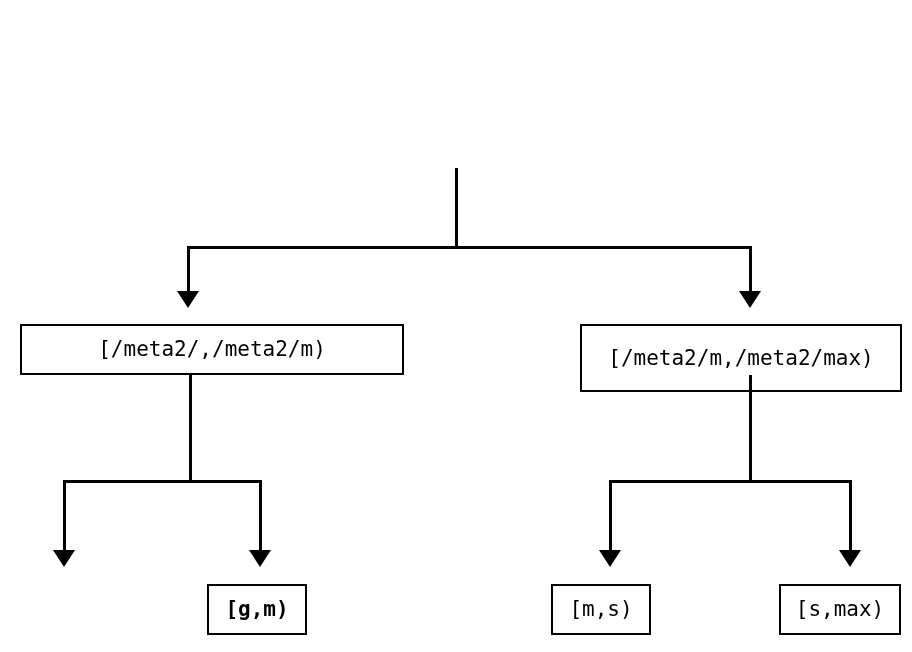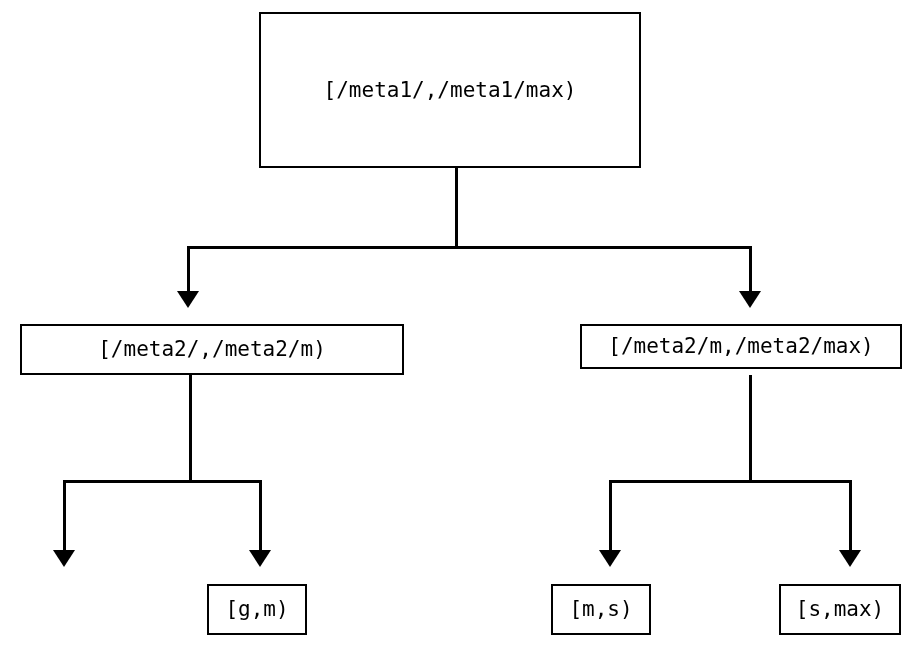--- a/index.html
+++ b/index.html
@@ -28,23 +28,23 @@
     white-space: pre;
   }
   .node-label {
     display: block;
     white-space: pre;
   }
 
   
   #node-root        { left: 259px; top: 12px;  width: 382px; height: 156px; font-size: 21px; }
   #node-mid-left    { left: 20px;  top: 324px; width: 384px; height: 51px;  font-size: 21px; }
-  #node-mid-right   { left: 580px; top: 324px; width: 322px; height: 45px;  font-size: 21px; }
+  #node-mid-right   { left: 580px; top: 324px; width: 322px; height: 68px;  font-size: 21px; }
   #node-leaf-ag     { left: 8px;   top: 584px; width: 100px; height: 51px;  font-size: 21px; }
-  #node-leaf-gm     { left: 207px; top: 584px; width: 100px; height: 51px;  font-size: 21px; }
+  #node-leaf-gm     { left: 207px; top: 584px; width: 100px; height: 51px;  font-size: 21px; font-weight: bold; }
   #node-leaf-ms     { left: 551px; top: 584px; width: 100px; height: 51px;  font-size: 21px; }
   #node-leaf-smax   { left: 779px; top: 584px; width: 122px; height: 51px;  font-size: 21px; }
 
   
   .vline {
     position: absolute;
     width: 3px;
     background: #000000;
   }
   .hline {
@@ -83,23 +83,20 @@
   #drop-right-a     { left: 609px; top: 480px; height: 71px; }
   #drop-right-b     { left: 849px; top: 480px; height: 71px; }
   #arrow-right-a    { left: 599px; top: 550px; }
   #arrow-right-b    { left: 839px; top: 550px; }
 </style>
 </head>
 <body>
 
 <div id="diagram-root">
 
-  <div class="node" id="node-root">
-    <span class="node-label">[/meta1/,/meta1/max)</span>
-  </div>
 
   <div class="vline" id="stem-root"></div>
   <div class="hline" id="bar-root"></div>
   <div class="vline" id="drop-root-left"></div>
   <div class="vline" id="drop-root-right"></div>
   <div class="arrow" id="arrow-root-left"></div>
   <div class="arrow" id="arrow-root-right"></div>
 
   <div class="node" id="node-mid-left">
     <span class="node-label">[/meta2/,/meta2/m)</span>

